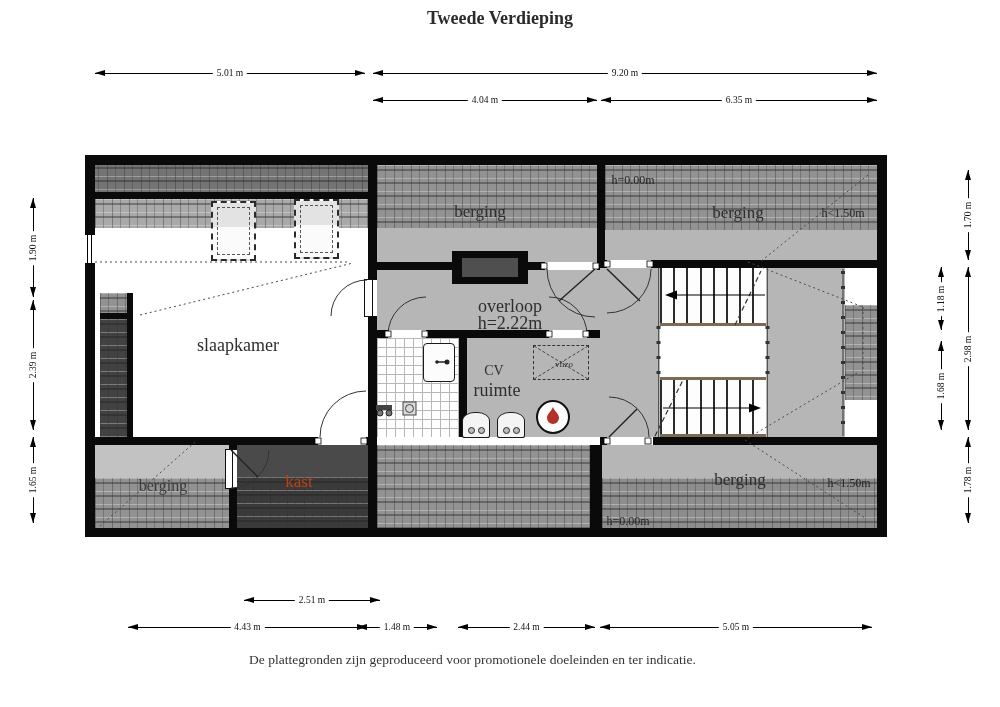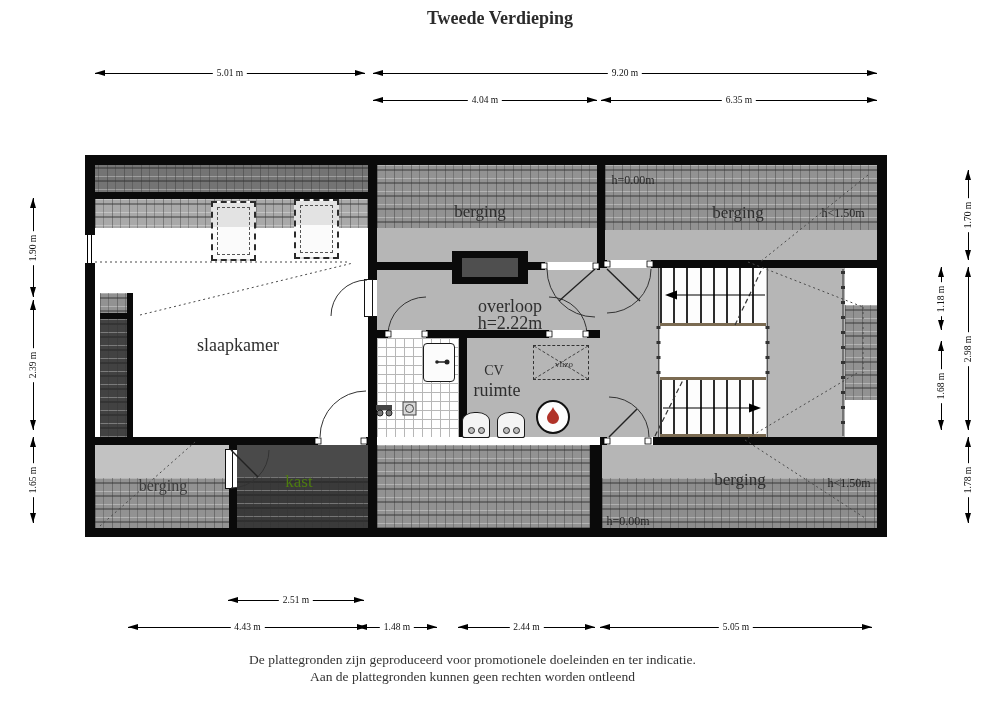--- a/index.html
+++ b/index.html
@@ -147,21 +147,21 @@
     <span class="ar d"></span>
   <span class="dim-label">2.98 m</span>
 </div>
 <div class="dim dim-v" style="left:963px;top:437px;height:86px">
   <span class="dline"></span>
     <span class="ar u"></span>
     <span class="ar d"></span>
   <span class="dim-label">1.78 m</span>
 </div>
 
-<div class="dim dim-h" style="left:228px;top:595px;width:136px">
+<div class="dim dim-h" style="left:244px;top:595px;width:136px">
   <span class="dline"></span>
     <span class="ar l"></span>
     <span class="ar r"></span>
   <span class="dim-label">2.51 m</span>
 </div>
 <div class="dim dim-h" style="left:128px;top:622px;width:239px">
   <span class="dline"></span>
     <span class="ar l"></span>
     <span class="ar r"></span>
   <span class="dim-label">4.43 m</span>
@@ -356,23 +356,22 @@
   <div class="lbl small" style="left:548px;top:25px">h=0.00m</div>
   <div class="lbl" style="left:653px;top:58px">berging</div>
   <div class="lbl small" style="left:758px;top:58px">h&lt;1.50m</div>
   <div class="lbl" style="left:153px;top:190px;font-size:18px">slaapkamer</div>
   <div class="lbl" style="left:425px;top:151px;font-size:18px">overloop</div>
   <div class="lbl" style="left:425px;top:168px;font-size:14px"></div>
   <div class="lbl" style="left:425px;top:168px;font-size:18px">h=2.22m</div>
   <div class="lbl" style="left:409px;top:216px;font-size:14px">CV</div>
   <div class="lbl" style="left:412px;top:235px;font-size:18px">ruimte</div>
   <div class="lbl tiny" style="left:479px;top:209px">vlizo</div>
-  <div class="lbl" style="left:214px;top:327px;color:#4d7c0f">kast</div>
+  <div class="lbl" style="left:214px;top:327px;color:#c2410c">kast</div>
   <div class="lbl" style="left:78px;top:331px;font-size:16px;color:#3c3c3c">berging</div>
   <div class="lbl" style="left:655px;top:325px">berging</div>
   <div class="lbl small" style="left:764px;top:328px">h&lt;1.50m</div>
   <div class="lbl small" style="left:543px;top:366px">h=0.00m</div>
 </div>
 
 <div class="abs footer">
   <div>De plattegronden zijn geproduceerd voor promotionele doeleinden en ter indicatie.</div>
-  <div>Aan de plattegronden kunnen geen rechten worden ontleend</div>
 </div>
 
 </body></html>

